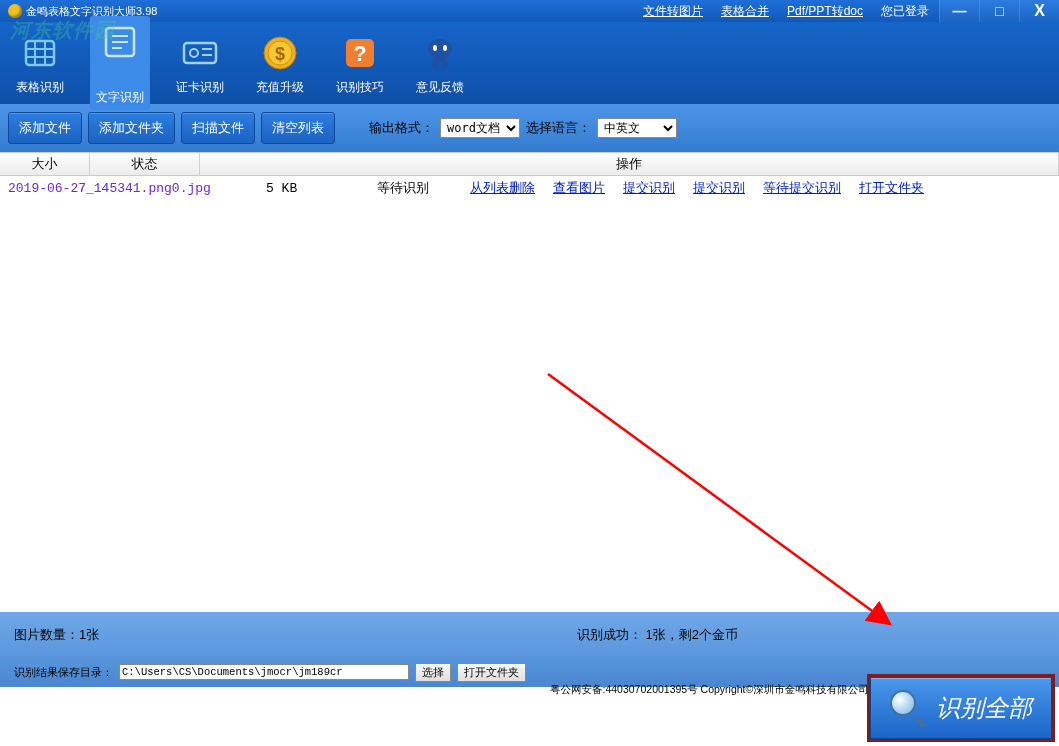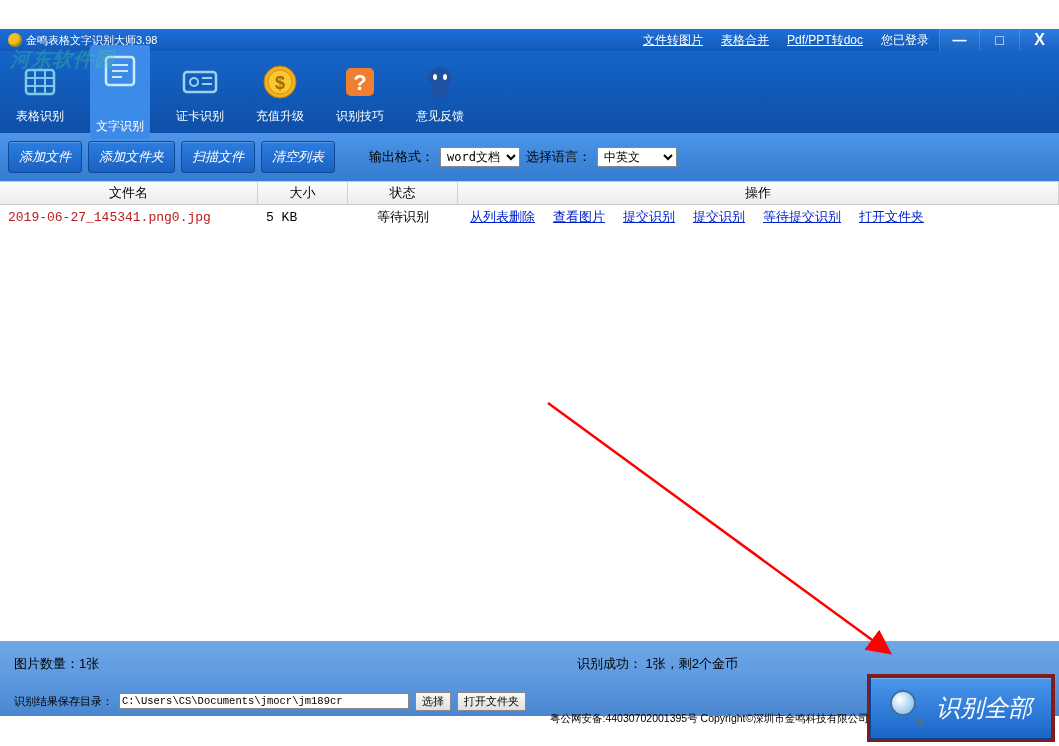--- a/index.html
+++ b/index.html
@@ -1,47 +1,47 @@
 <!DOCTYPE html>
 <html><head>
   <meta charset="utf-8">
   <style>
     * { margin: 0; padding: 0; box-sizing: border-box; }
     body { font-family: "Microsoft YaHei", SimSun, Arial, sans-serif; font-size: 12px; background: #fff; width: 1059px; height: 746px; overflow: hidden; position: relative; }
     
-    .titlebar { height: 22px; background: linear-gradient(to bottom, #1e6fd8, #1259b8); color: #fff; display: flex; align-items: center; padding: 0 8px; position: relative; margin-top: 29px; }
+    .titlebar { height: 22px; background: linear-gradient(to bottom, #1e6fd8, #1259b8); color: #fff; display: flex; align-items: center; padding: 0 8px; position: relative; }
     .titlebar-icon { width: 14px; height: 14px; background: #f0c020; border-radius: 50%; margin-right: 4px; display:inline-block; box-shadow: inset -2px -2px 2px rgba(0,0,0,.3); }
     .titlebar-title { font-size: 11px; }
     .titlebar-links { position: absolute; right: 130px; display: flex; gap: 18px; font-size: 12px; }
     .titlebar-links span { text-decoration: underline; cursor: pointer; }
     .titlebar-links .nolink { text-decoration: none; cursor: default; }
     .win-controls { position: absolute; right: 0; top: 0; display: flex; }
     .win-btn { width: 40px; height: 22px; display: flex; align-items: center; justify-content: center; color: #fff; font-size: 14px; font-weight: bold; cursor: pointer; border-left: 1px solid rgba(255,255,255,.15); background: linear-gradient(to bottom, #2b7de0, #1c63c2); }
     .win-btn.close { font-size: 16px; }
     
     .toolbar { height: 82px; background: linear-gradient(to bottom, #1565c8, #0e4fa8); display: flex; align-items: center; padding-left: 10px; gap: 20px; position:relative; }
     .tool-item { display: flex; flex-direction: column; align-items: center; gap: 4px; color: #fff; font-size: 12px; cursor: pointer; padding: 4px; min-width:60px; }
     .tool-item.active { background: #3d8be8; border-radius: 3px; gap: 25px; }
     .tool-icon { width: 44px; height: 44px; border-radius: 6px; display: flex; align-items: center; justify-content: center; }
     .watermark { position:absolute; left:10px; top:-5px; font-size:20px; font-weight:bold; color: rgba(60,200,150,.35); font-style:italic; letter-spacing: 1px; pointer-events:none; z-index:5;}
     
     .actionbar { height: 48px; background: linear-gradient(to bottom, #4d95e8, #347cd0); display: flex; align-items: center; padding: 0 8px; gap: 6px; }
-    .action-btn { padding: 6px 10px; background: linear-gradient(to bottom, #2c7de0, #1a62c2); color: #fff; border: 1px solid #0d4a99; border-radius: 3px; font-size: 13px; cursor: pointer; box-shadow: inset 0 1px rgba(255,255,255,.2); font-style: italic; }
+    .action-btn { padding: 6px 10px; background: linear-gradient(to bottom, #2c7de0, #1a62c2); color: #fff; border: 1px solid #0d4a99; border-radius: 3px; font-size: 13px; cursor: pointer; box-shadow: inset 0 1px rgba(255,255,255,.2); }
     .output-section { margin-left: 28px; display: flex; align-items: center; gap: 6px; color: #000; font-size: 13px; }
     .output-section select { font-size: 12px; padding: 1px 2px; border:1px solid #888; background:#fff; min-width:80px; font-family: monospace; }
     
     .table-header { height: 24px; background: linear-gradient(to bottom, #fdfdfd, #ececec); display: flex; border-bottom: 1px solid #ccc; border-top: 1px solid #ccc; }
     .th { border-right: 1px solid #d0d0d0; display: flex; align-items: center; justify-content: center; font-size: 13px; color: #000; }
     .th-name { width: 258px; }
     .th-size { width: 90px; text-align: center; }
     .th-status { width: 110px; }
     .th-ops { flex: 1; }
     
     .table-row { height: 24px; display: flex; align-items: center; font-size: 13px; }
-    .td-name { width: 258px; padding-left: 8px; font-family: "Courier New", monospace; color: #b91c1c; }
+    .td-name { width: 258px; padding-left: 8px; font-family: "Courier New", monospace; color: #6d28d9; }
     .td-size { width: 90px; padding-left: 8px; font-family: "Courier New", monospace; color: #000; }
     .td-status { width: 110px; text-align:center; color: #000; }
     .td-ops { flex: 1; display: flex; gap: 18px; padding-left: 12px; align-items: center; }
     .td-ops a { color: #0020cc; text-decoration: underline; cursor: pointer; }
     
     .content-area { height: 436px; background: #fff; position:relative; }
     
     .statusbar { height: 45px; background: linear-gradient(to bottom, #6fa8e8, #5b96dd); display: flex; align-items: center; padding: 0 14px; font-size: 13px; color: #000; position: relative; }
     .status-right { position: absolute; left: 577px; }
     
@@ -153,21 +153,20 @@
   <button class="action-btn">清空列表</button>
   <div class="output-section">
     <span>输出格式：</span>
     <select><option>word文档</option></select>
     <span>选择语言：</span>
     <select><option>中英文</option></select>
   </div>
 </div>
 
 <div class="table-header">
-  <div class="th th-name">文件名</div>
   <div class="th th-size">大小</div>
   <div class="th th-status">状态</div>
   <div class="th th-ops">操作</div>
 </div>
 
 <div class="content-area">
   <div class="table-row">
     <div class="td-name">2019-06-27_145341.png0.jpg</div>
     <div class="td-size">5 KB</div>
     <div class="td-status">等待识别</div>

